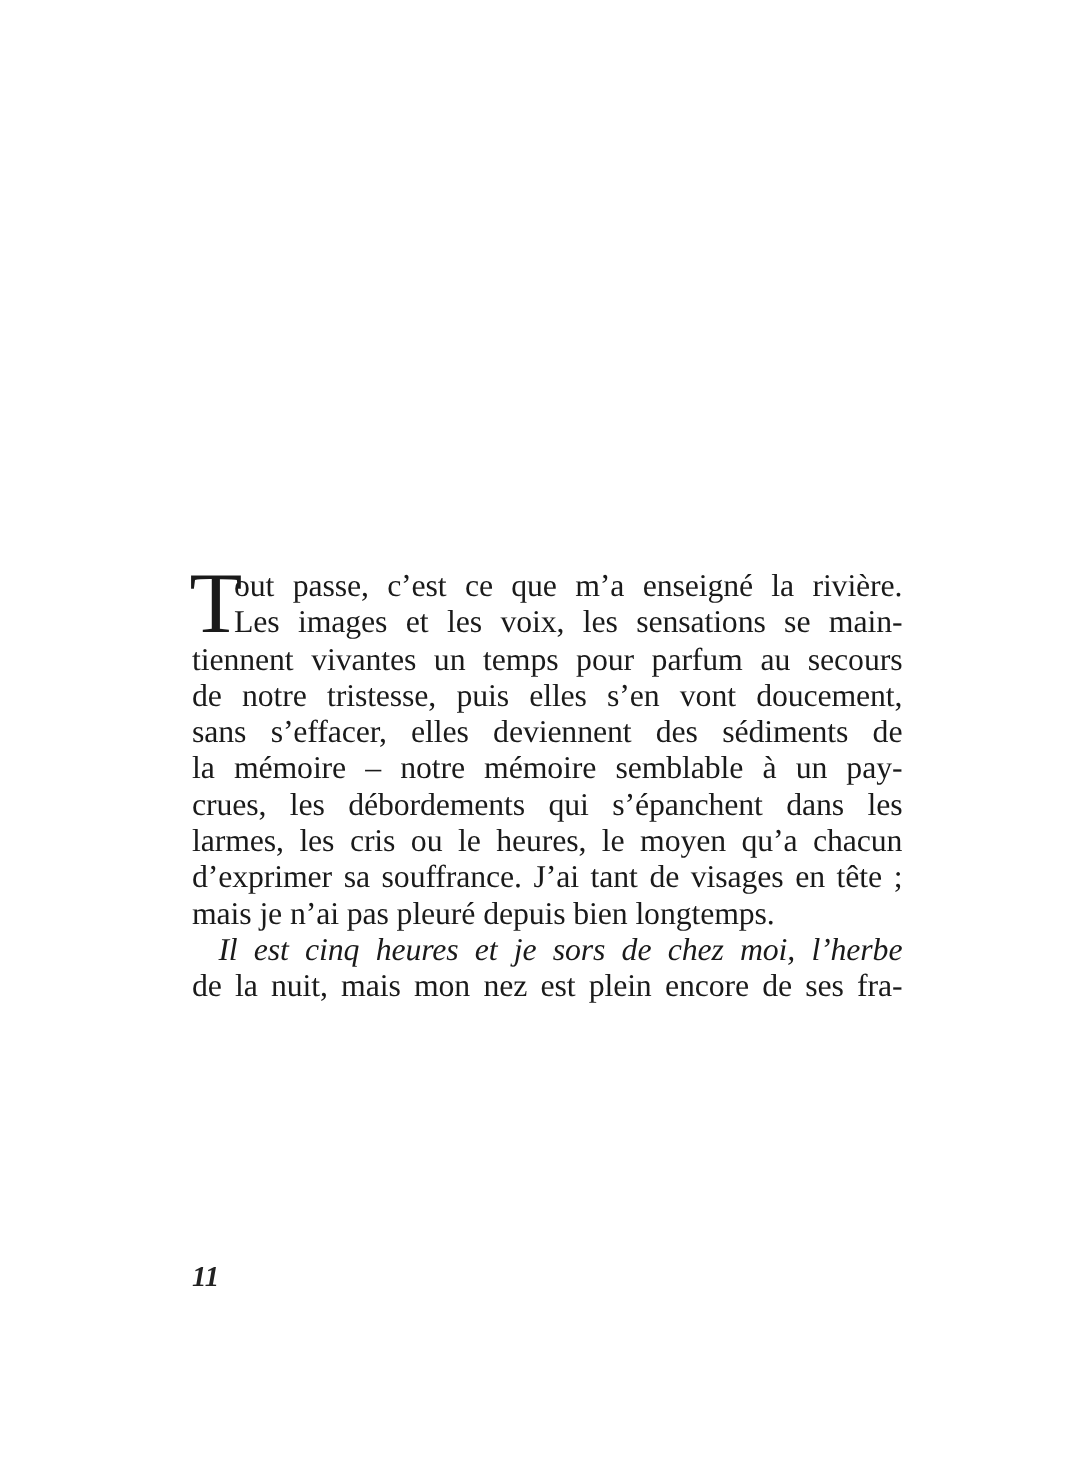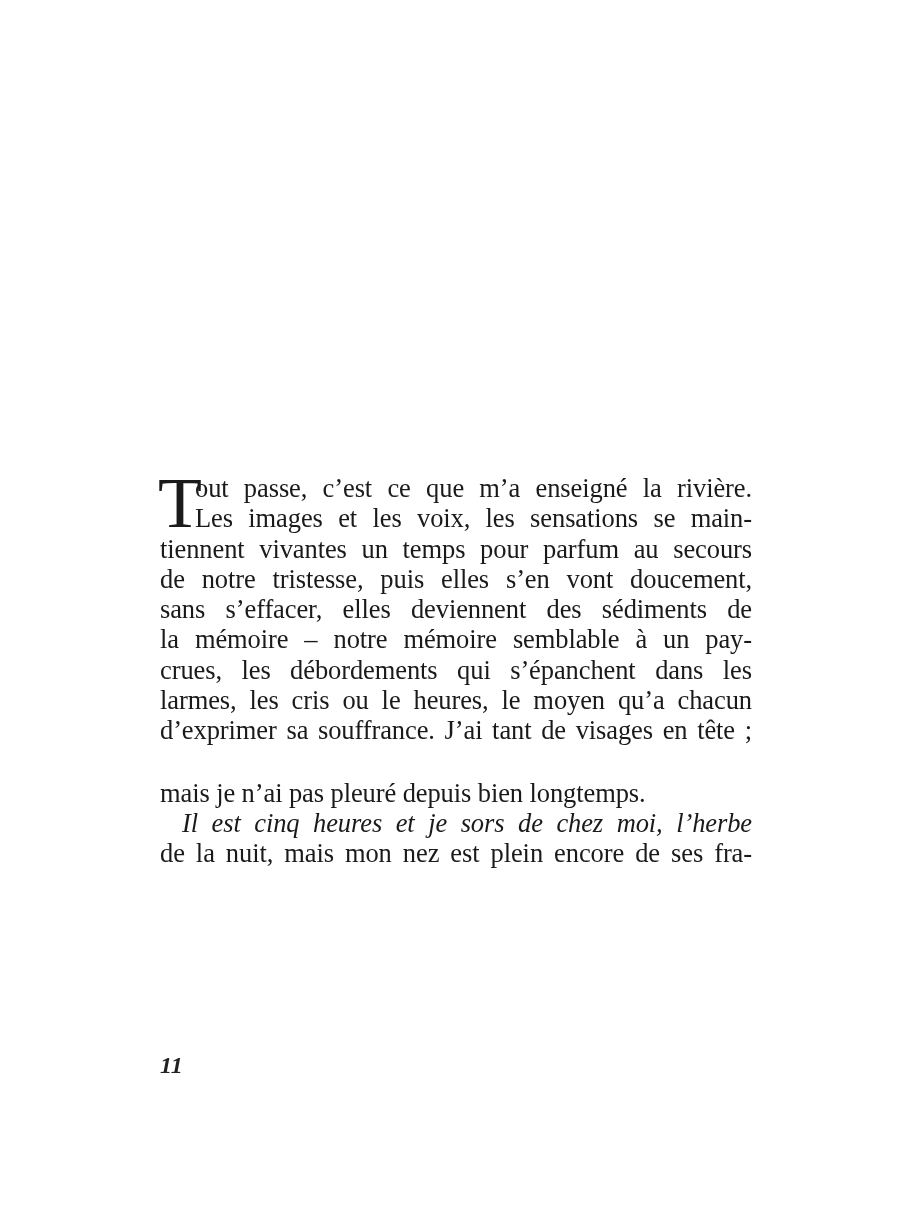--- a/index.html
+++ b/index.html
@@ -26,21 +26,20 @@
     }
     .line {
       display: block;
       white-space: nowrap;
       text-align: justify;
       text-align-last: justify;
       height: 30.3px;
     }
     .line.last {
       text-align-last: left;
-      margin-top: 32px;
     }
     .line.indent {
       padding-left: 22px;
       font-style: italic;
     }
     .line.dc {
       padding-left: 35px;
     }
     .drop-cap {
       position: absolute;

